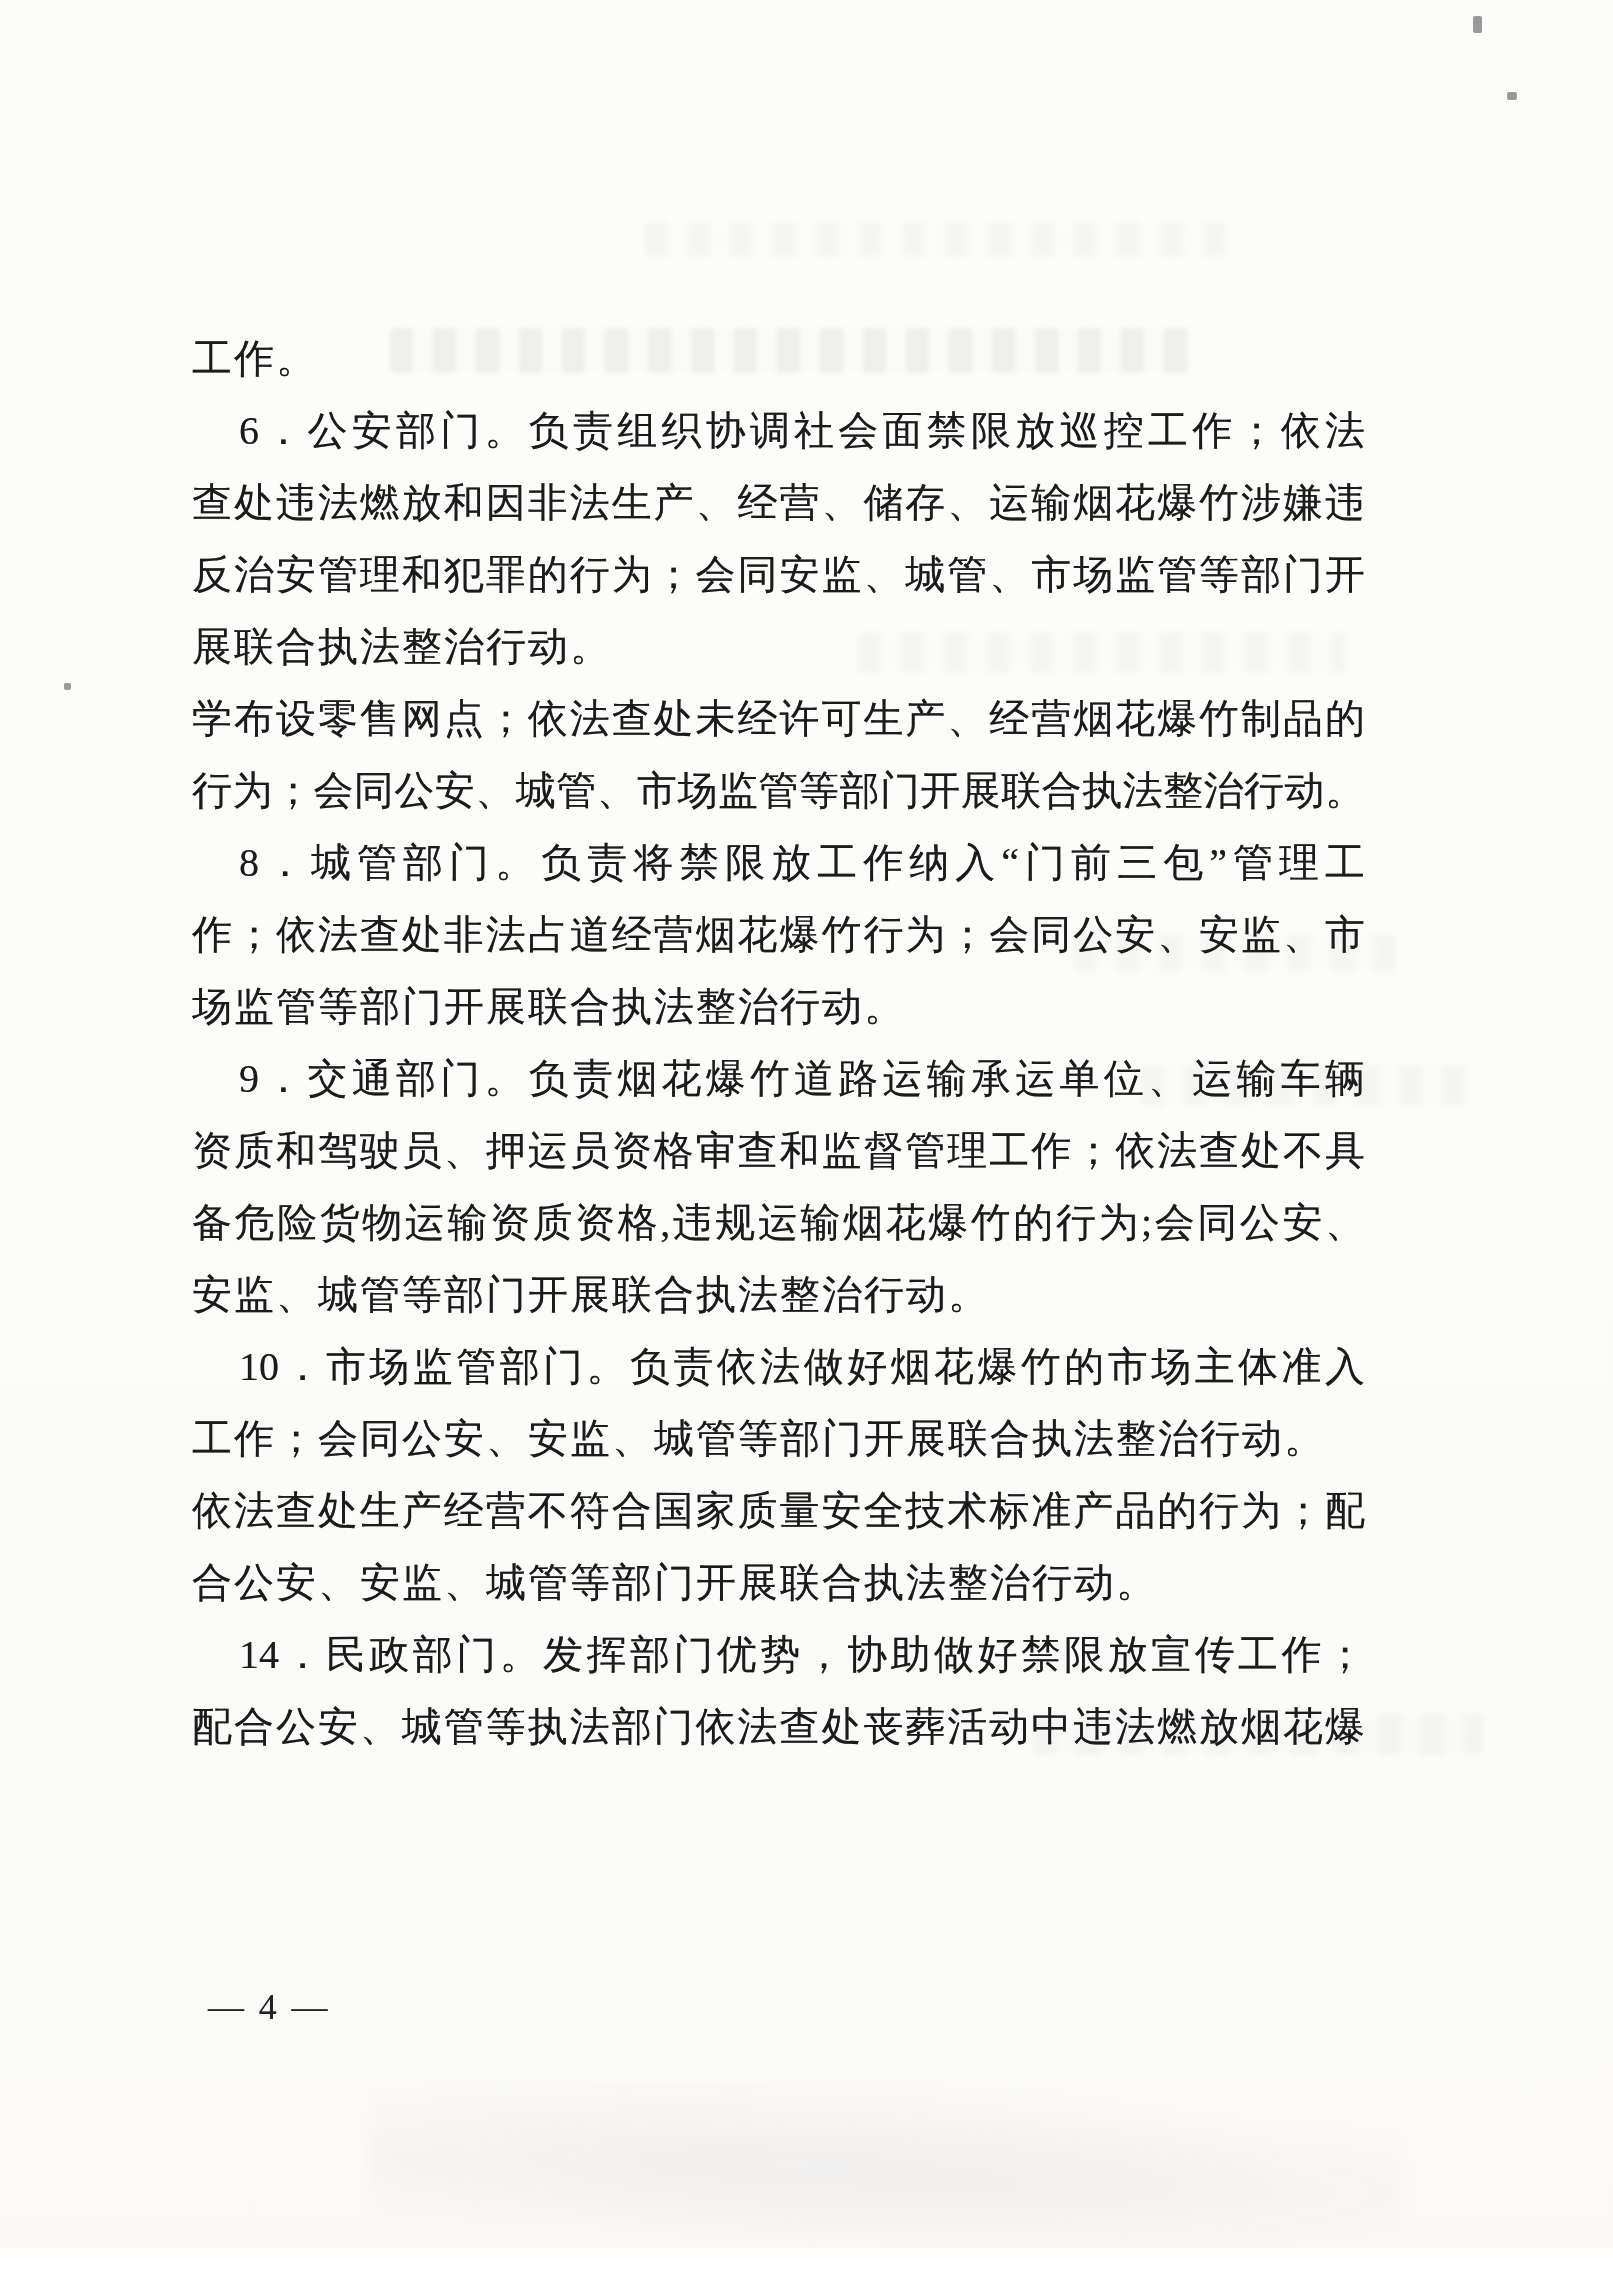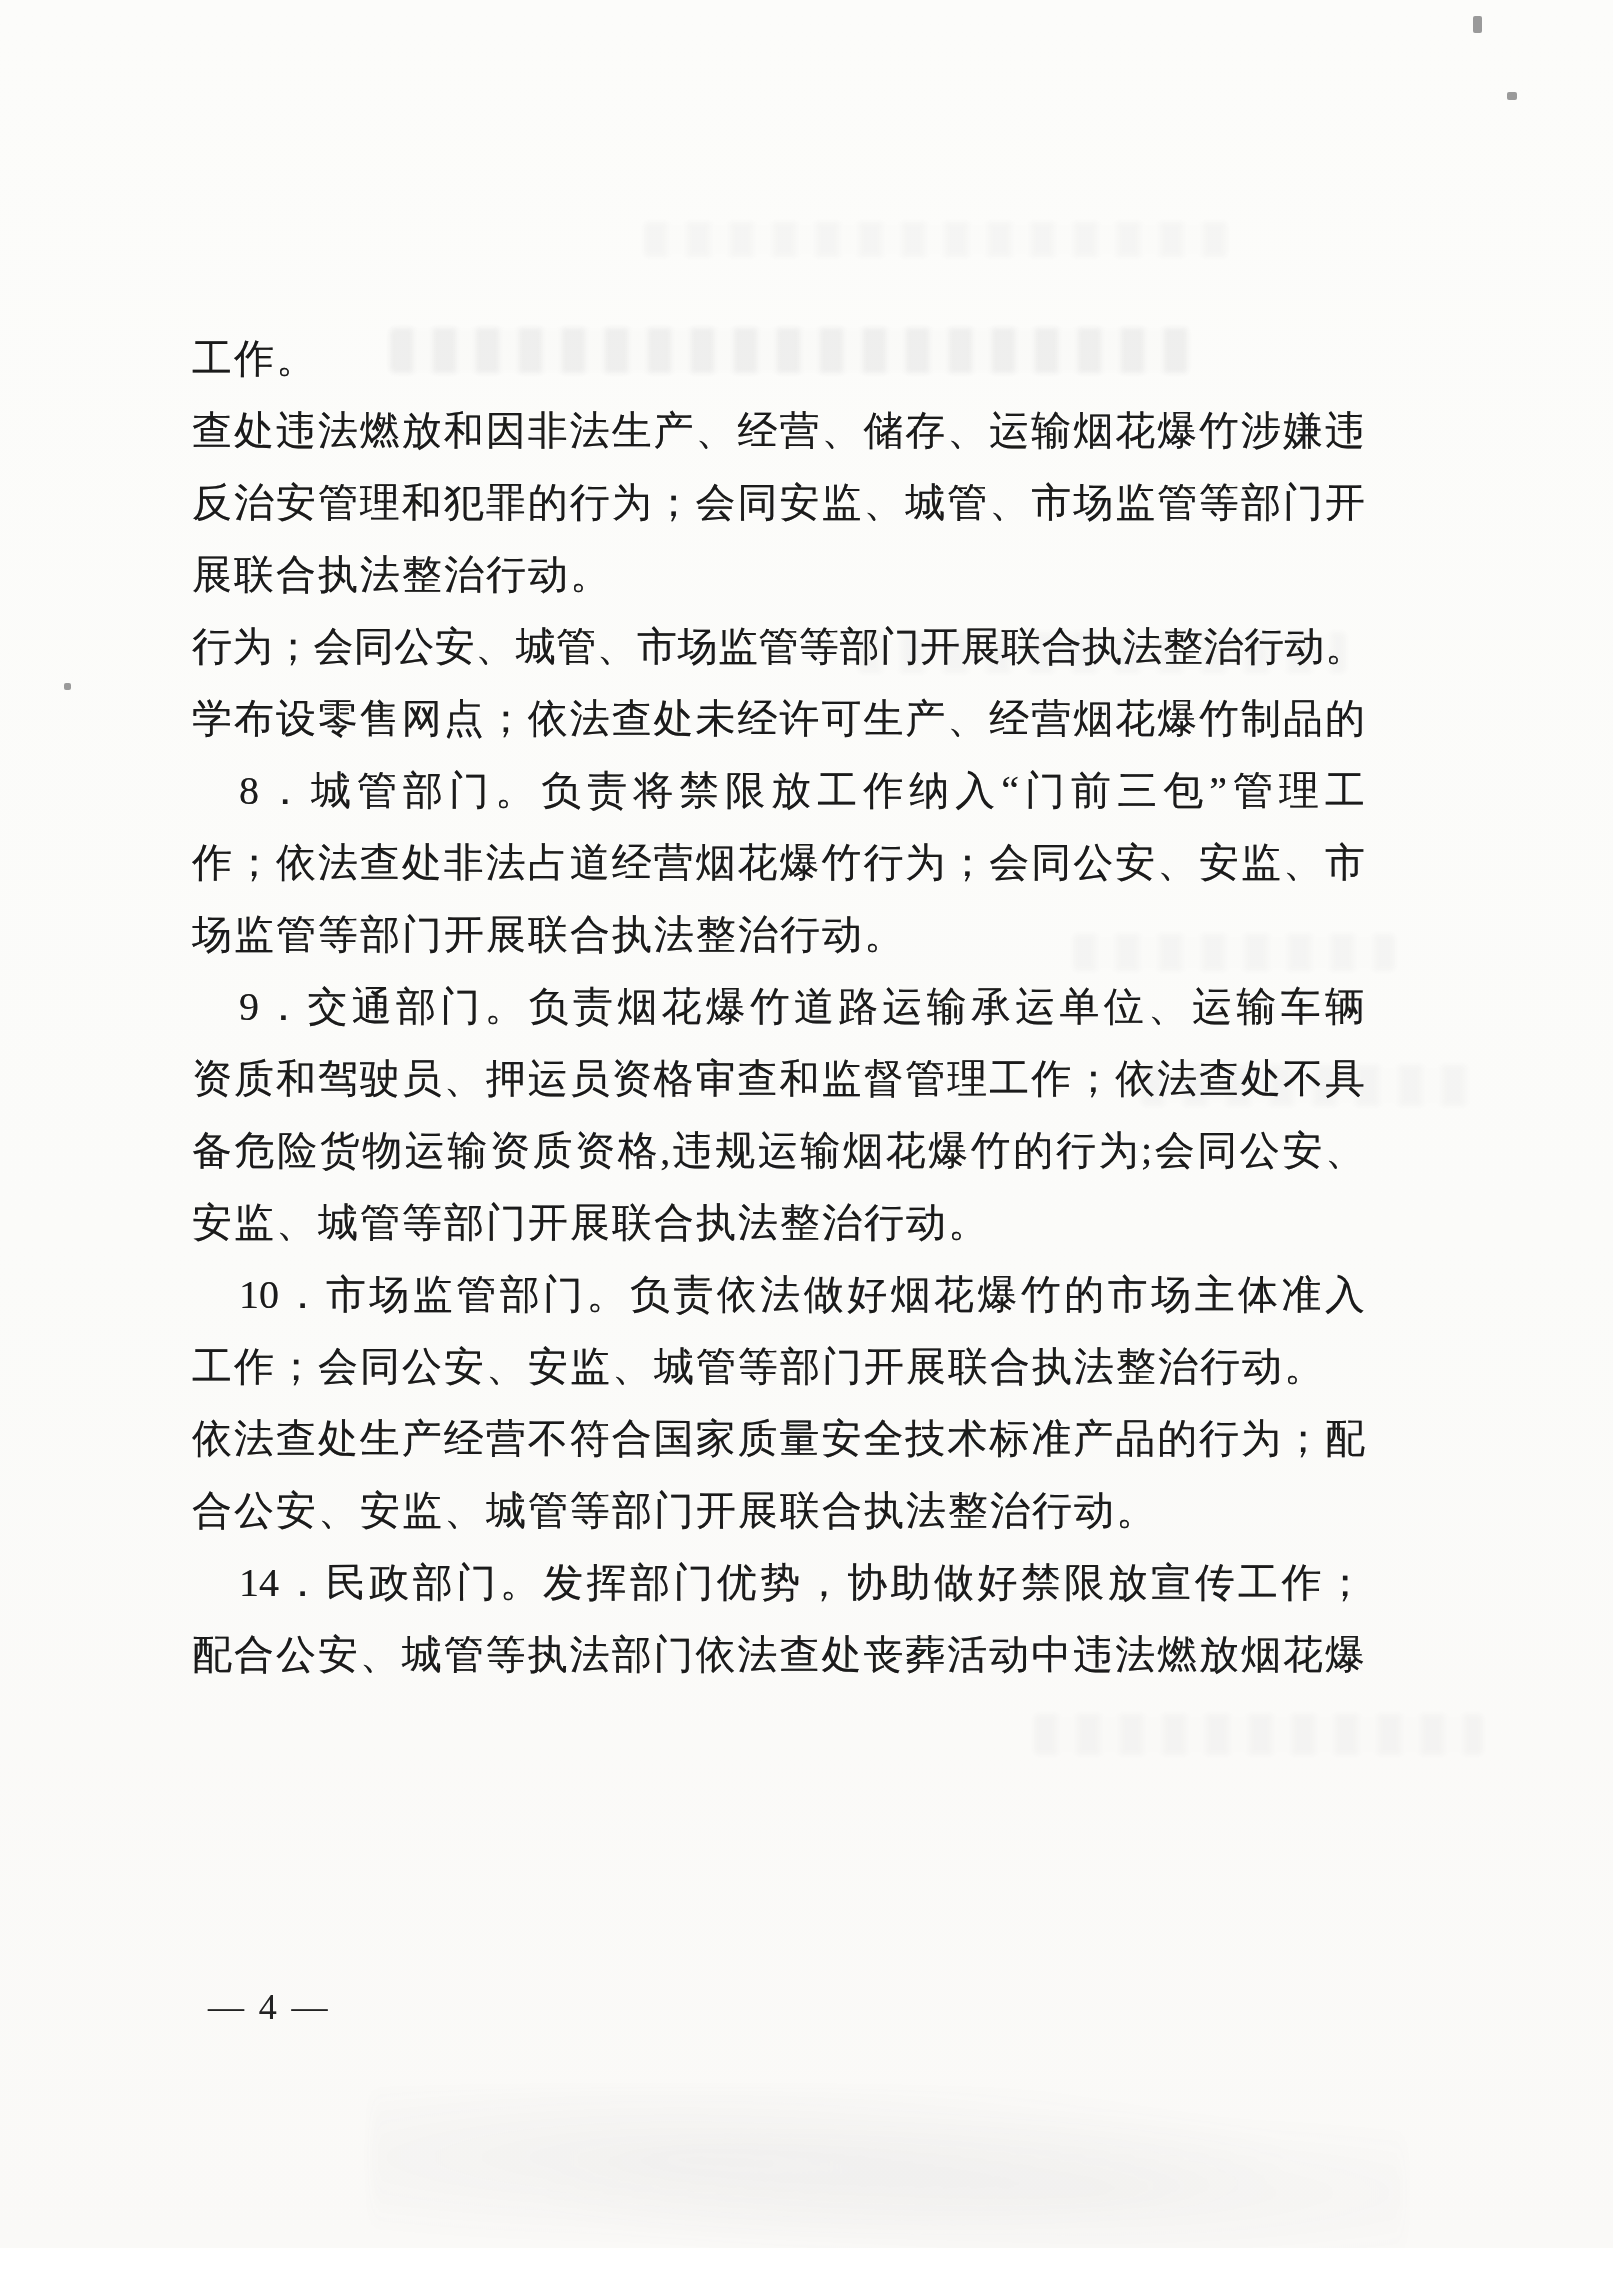--- a/index.html
+++ b/index.html
@@ -81,25 +81,26 @@
   <div class="smudge lighter" style="left:1141px; top:1065px; width:332px; height:41px;"></div>
   <div class="smudge lighter" style="left:1034px; top:1714px; width:449px; height:41px;"></div>
   <div class="smudge mottle" style="left:371px; top:2087px; width:1034px; height:176px;"></div>
 
   <div class="speck" style="left:1473px; top:15.6px; width:8.8px; height:17.6px;"></div>
   <div class="speck" style="left:1507px; top:92px; width:9.8px; height:7.8px;"></div>
   <div class="speck" style="left:64px; top:683px; width:6.8px; height:6.8px;"></div>
 
   <div class="text-block">
       <div class="line">工作。</div>
+      <div class="line j ind">6．公安部门。负责组织协调社会面禁限放巡控工作；依法</div>
       <div class="line j">查处违法燃放和因非法生产、经营、储存、运输烟花爆竹涉嫌违</div>
       <div class="line j">反治安管理和犯罪的行为；会同安监、城管、市场监管等部门开</div>
       <div class="line">展联合执法整治行动。</div>
+      <div class="line j">学布设零售网点；依法查处未经许可生产、经营烟花爆竹制品的</div>
       <div class="line j">行为；会同公安、城管、市场监管等部门开展联合执法整治行动。</div>
-      <div class="line j">学布设零售网点；依法查处未经许可生产、经营烟花爆竹制品的</div>
       <div class="line j ind">8．城管部门。负责将禁限放工作纳入“门前三包”管理工</div>
       <div class="line j">作；依法查处非法占道经营烟花爆竹行为；会同公安、安监、市</div>
       <div class="line">场监管等部门开展联合执法整治行动。</div>
       <div class="line j ind">9．交通部门。负责烟花爆竹道路运输承运单位、运输车辆</div>
       <div class="line j">资质和驾驶员、押运员资格审查和监督管理工作；依法查处不具</div>
       <div class="line j">备危险货物运输资质资格,违规运输烟花爆竹的行为;会同公安、</div>
       <div class="line">安监、城管等部门开展联合执法整治行动。</div>
       <div class="line j ind">10．市场监管部门。负责依法做好烟花爆竹的市场主体准入</div>
       <div class="line">工作；会同公安、安监、城管等部门开展联合执法整治行动。</div>
       <div class="line j">依法查处生产经营不符合国家质量安全技术标准产品的行为；配</div>

